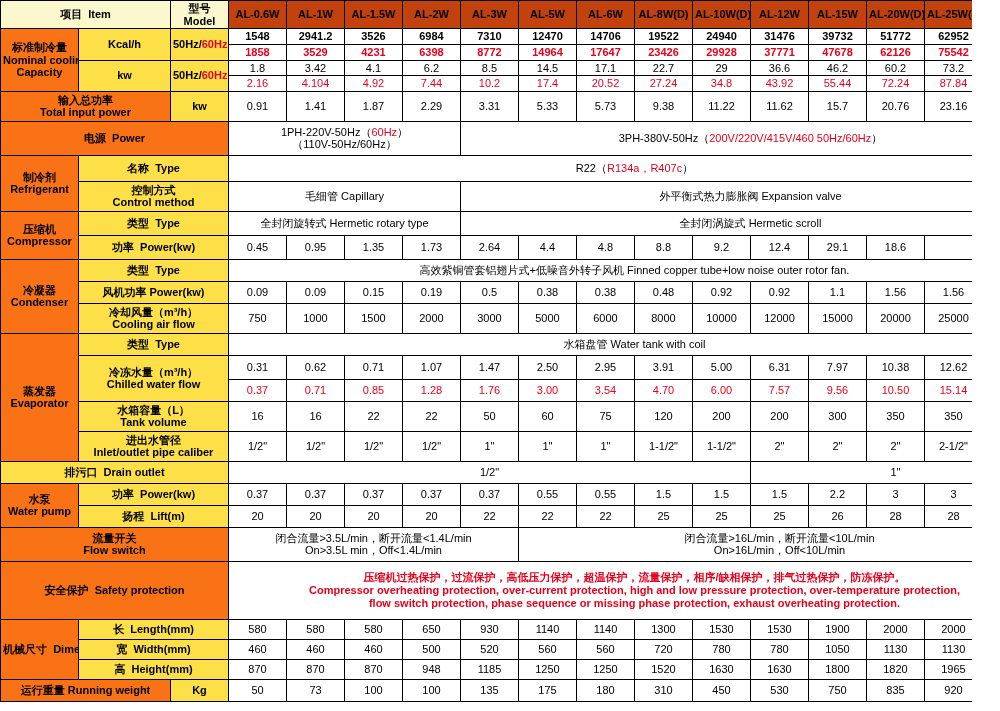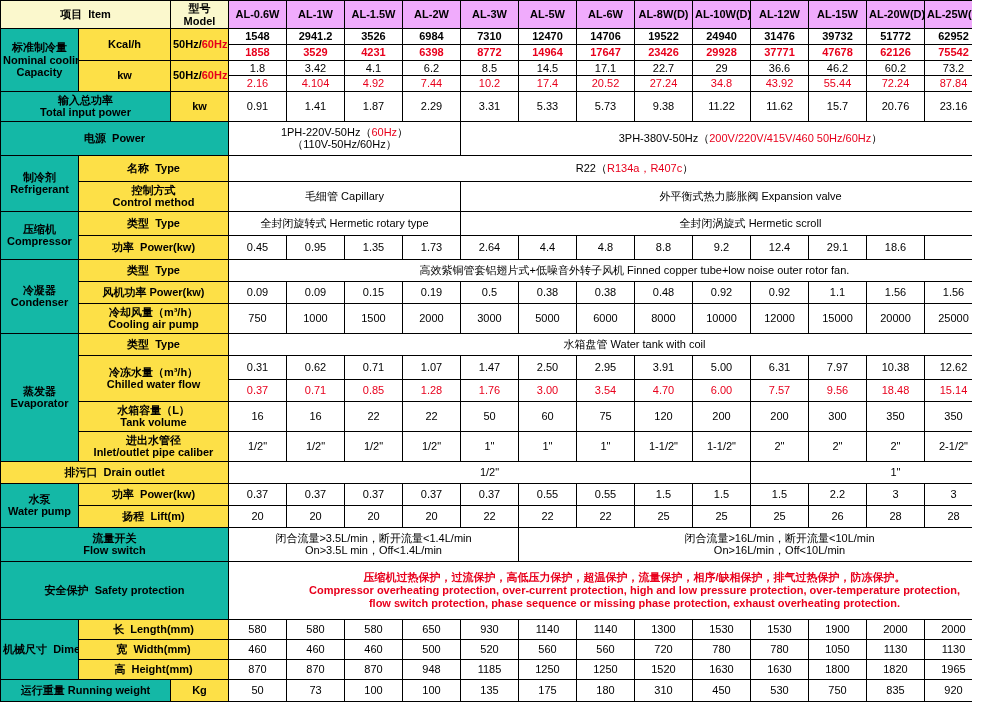--- a/index.html
+++ b/index.html
@@ -32,33 +32,33 @@
     white-space: nowrap;
     overflow: hidden;
   }
   
   .c1 { width: 78px; }
   .c2 { width: 92px; }
   .c3 { width: 58px; }
   .cm { width: 58px; }
 
   .lbl {
-    background: #14b8a6;
+    background: #f97316;
     font-weight: bold;
   }
   .lbl2 {
     background: #fde047;
     font-weight: bold;
   }
   .hdr-model {
     background: #fbf8cd;
     font-weight: bold;
   }
   .hdr-cell {
-    background: #f0abfc;
+    background: #c2410c;
     font-weight: bold;
   }
   .val { background: #ffffff; }
   .red { color: #e8001c; }
   .two-line { line-height: 1.1; }
   .two-line div { white-space: nowrap; }
   .small { font-size: 10px; }
   .tiny { font-size: 9.5px; }
   .bold { font-weight: bold; }
   .safety {
@@ -312,21 +312,21 @@
     <td class="val">0.92</td>
     <td class="val">1.1</td>
     <td class="val">1.56</td>
     <td class="val">1.56</td>
     <td class="val">1.84</td>
   </tr>
 
   <tr style="height:30px">
     <td class="lbl2 two-line" colspan="2">
       <div>冷却风量（m³/h）</div>
-      <div>Cooling air pump</div>
+      <div>Cooling air flow</div>
     </td>
     <td class="val">750</td>
     <td class="val">1000</td>
     <td class="val">1500</td>
     <td class="val">2000</td>
     <td class="val">3000</td>
     <td class="val">5000</td>
     <td class="val">6000</td>
     <td class="val">8000</td>
     <td class="val">10000</td>
@@ -374,21 +374,21 @@
     <td class="val red">0.71</td>
     <td class="val red">0.85</td>
     <td class="val red">1.28</td>
     <td class="val red">1.76</td>
     <td class="val red">3.00</td>
     <td class="val red">3.54</td>
     <td class="val red">4.70</td>
     <td class="val red">6.00</td>
     <td class="val red">7.57</td>
     <td class="val red">9.56</td>
-    <td class="val red">18.48</td>
+    <td class="val red">10.50</td>
     <td class="val red">15.14</td>
     <td class="val red">19.12</td>
   </tr>
 
   <tr style="height:30px">
     <td class="lbl2 two-line" colspan="2">
       <div>水箱容量（L）</div>
       <div>Tank volume</div>
     </td>
     <td class="val">16</td>

